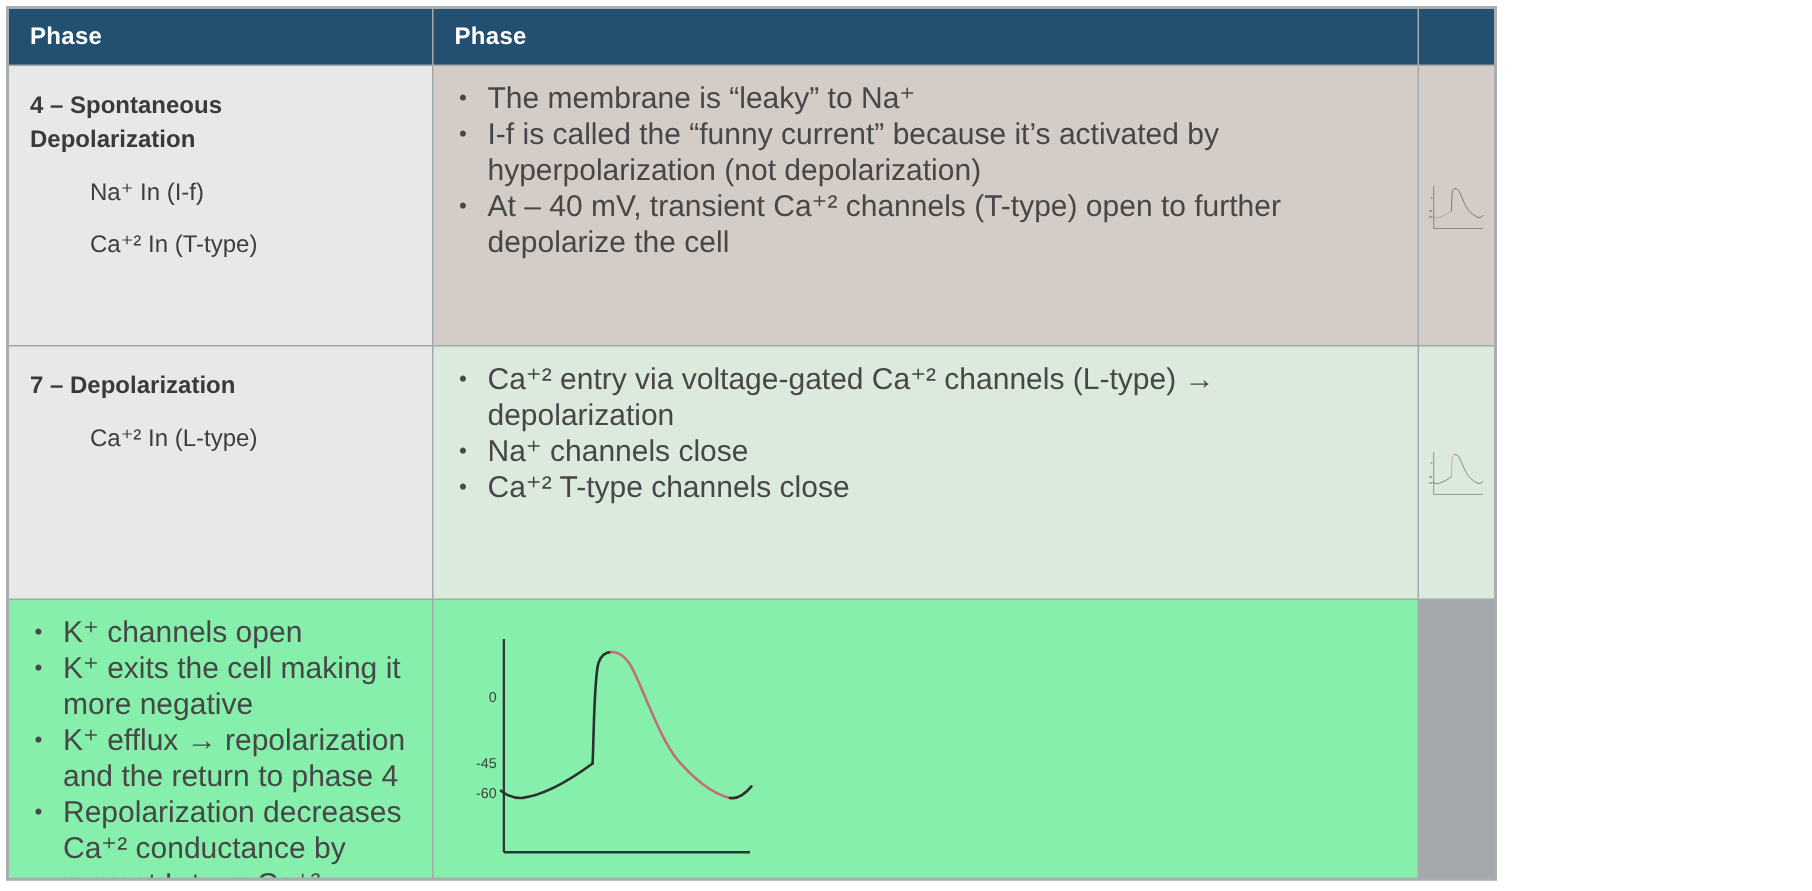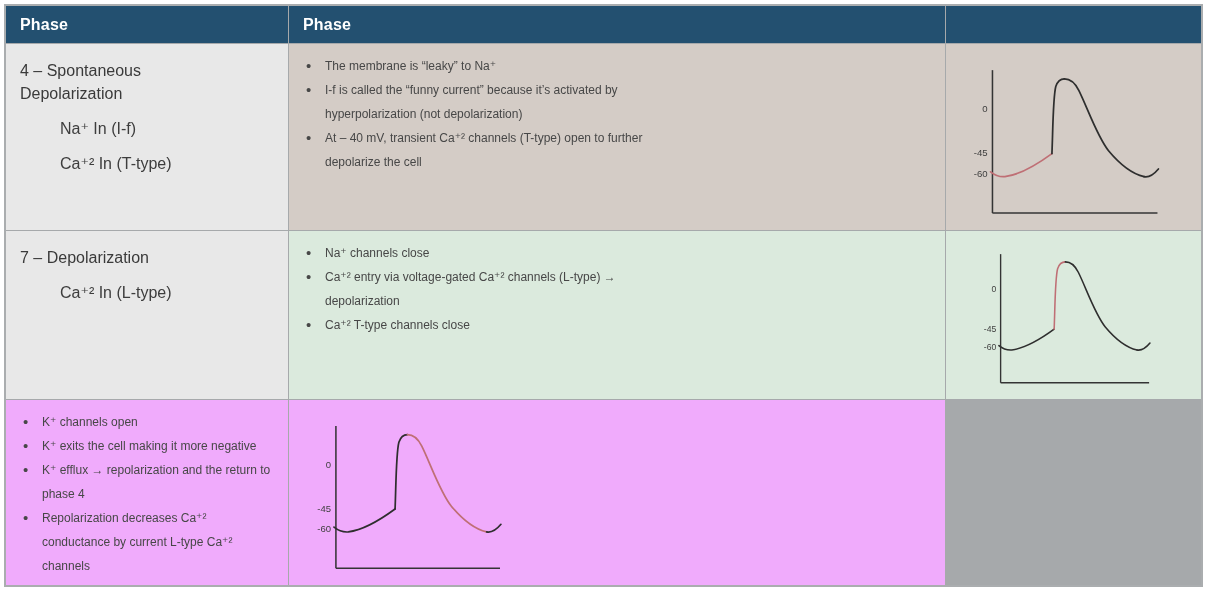--- a/index.html
+++ b/index.html
@@ -2,48 +2,48 @@
 <html><head>
 <meta charset="utf-8">
 <style>
   html,body{margin:0;padding:0;}
   body{
     width:1208px;height:594px;background:#ffffff;position:relative;overflow:hidden;
     font-family:"Liberation Sans","DejaVu Sans",sans-serif;
     -webkit-font-smoothing:antialiased;
   }
   .tbl{
-    position:absolute;left:4px;top:4px;width:1199px;height:583px;
+    position:absolute;left:4px;top:4px;width:994px;height:583px;
     display:grid;
     grid-template-columns:282px 656px 1fr;
     grid-template-rows:37px 186px 168px 1fr;
     gap:1px;background:#a6a9ab;border:2px solid #aaadaf;box-sizing:border-box;
   }
   .cell{overflow:hidden;box-sizing:border-box;}
   
   .head{
     background:#235070;color:#ffffff;font-weight:700;font-size:16px;
     display:flex;align-items:center;padding-left:14px;letter-spacing:.2px;
   }
   
   .phase{
     background:#e8e8e8;color:#3d3d3d;font-size:16px;
     padding:15px 10px 0 14px;line-height:23px;
   }
-  .p-title{font-weight:400;white-space:pre-wrap;color:#3a3a3a;}
+  .p-title{font-weight:700;white-space:pre-wrap;color:#3a3a3a;}
   .p-sub{margin-top:12px;padding-left:40px;white-space:pre-wrap;}
   
-  .events{padding:10px 12px 0 14px;color:#474747;font-size:12px;line-height:24px;}
+  .events{padding:10px 12px 0 14px;color:#474747;font-size:20px;line-height:24px;}
   .events ul{list-style:none;margin:0;padding:0;max-width:620px;}
   .events li{position:relative;padding-left:22px;white-space:pre-wrap;}
   .events li::before{content:"•";position:absolute;left:3px;top:0;font-size:15px;}
   
   .bg1{background:#d4ccc6;}
   .bg2{background:#dbeadd;}
-  .bg3{background:#f0abfc;}
+  .bg3{background:#86efac;}
   
   .graph{display:flex;align-items:center;justify-content:flex-start;padding:3px 0 3px 2px;}
   .graph svg{width:252px;height:97%;}
   .axis{stroke:#343434;stroke-width:1.6;fill:none;}
   .seg{stroke:#2e2e2e;stroke-width:1.8;fill:none;stroke-linecap:round;}
   .tick{font-size:10px;fill:#3f3f3f;text-anchor:end;font-family:"Liberation Sans","DejaVu Sans",sans-serif;}
   .hl-s1 .s1,.hl-s2 .s2,.hl-s3 .s3{stroke:#bf6f75;}
 </style>
 </head>
 <body>
@@ -86,23 +86,23 @@
       <path class="seg s4" d="M199,132 C204,133 209,130 214,124"></path>
     </svg>
   </div>
 
   <div class="cell phase">
     <div class="p-title">7 – Depolarization</div>
     <div class="p-sub">Ca⁺² In (L-type)</div>
   </div>
   <div class="cell events bg2">
     <ul>
-      <li>Na⁺ channels close</li>
       <li>Ca⁺² entry via voltage-gated Ca⁺² channels (L-type) →
 depolarization</li>
+      <li>Na⁺ channels close</li>
       <li>Ca⁺² T-type channels close</li>
     </ul>
   </div>
   <div class="cell graph bg2 hl-s2">
     <svg viewBox="0 0 252 182" preserveAspectRatio="xMidYMid meet">
       <line class="axis" x1="41" y1="21" x2="41" y2="170"></line>
       <line class="axis" x1="41" y1="170" x2="213" y2="170"></line>
       <text class="tick" x="36" y="65">0</text>
       <text class="tick" x="36" y="111">-45</text>
       <text class="tick" x="36" y="132">-60</text>

